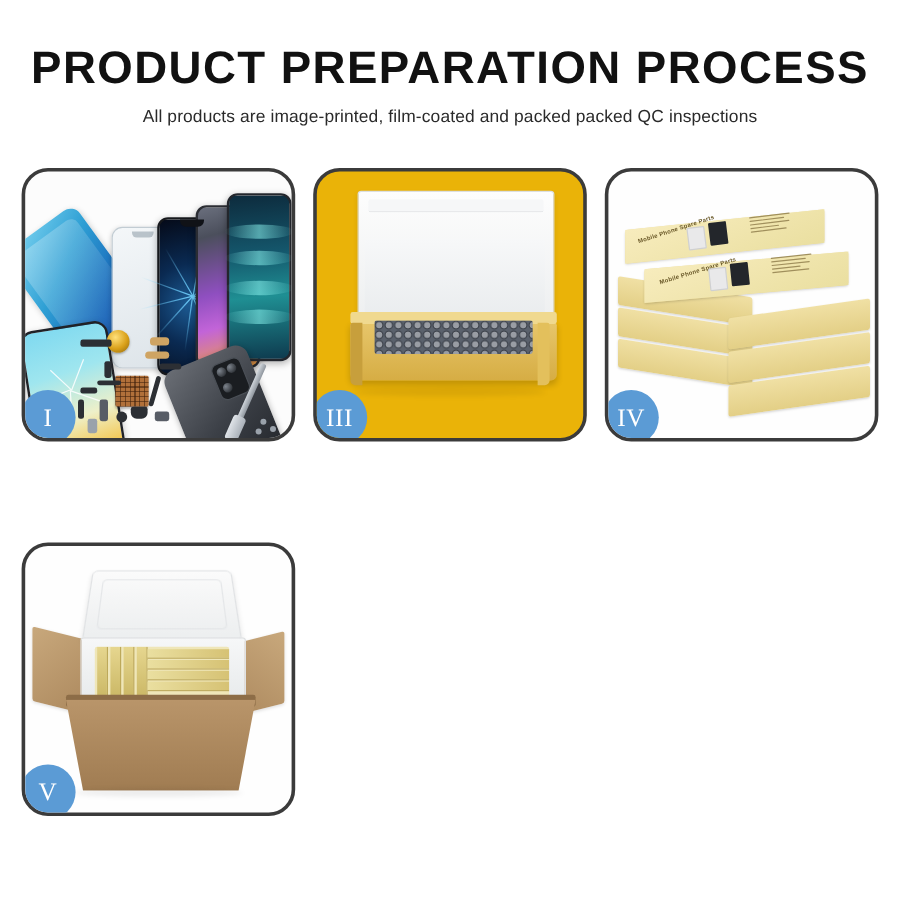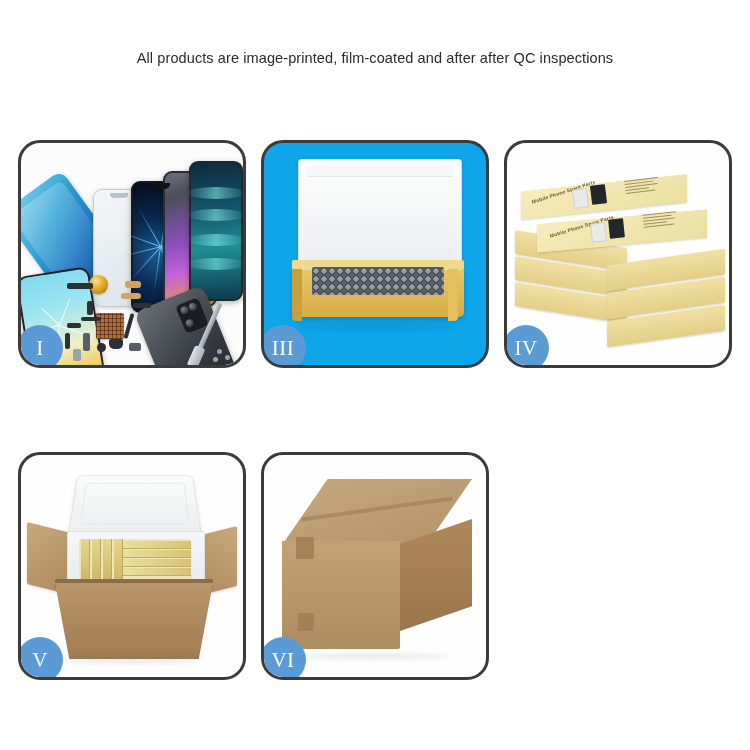--- a/index.html
+++ b/index.html
@@ -175,21 +175,21 @@
     background:#26292e;border-radius:3px;opacity:.85;
   }
   .tape{position:absolute;background:#d2a05a;border-radius:1px;opacity:.95;}
   .bw-overlay{
     position:absolute;inset:0;border-radius:5px;pointer-events:none;
     background-image:radial-gradient(circle at 5px 5px,rgba(255,255,255,.85) 3.1px,rgba(175,186,192,.35) 3.7px,rgba(255,255,255,.12) 5px);
     background-size:11px 11px;
   }
 
   
-  .p3{background:#0ea5e9;}
+  .p3{background:#eab308;}
   .b3-lid{
     position:absolute;left:34px;top:16px;width:162px;height:116px;
     background:linear-gradient(180deg,#fdfdfd,#eceeef);
     border:1px solid #dcdfe1;border-radius:3px;
     box-shadow:0 2px 4px rgba(0,0,0,.08);
   }
   .b3-lid:before{
     content:"";position:absolute;left:8px;top:6px;right:8px;height:10px;
     background:#f6f7f8;border-bottom:1px solid #e3e5e7;border-radius:2px;
   }
@@ -328,21 +328,22 @@
     position:absolute;left:50%;transform:translateX(-50%);
     height:7px;border-radius:50%;background:rgba(0,0,0,.07);filter:blur(2px);
   }
 </style>
 </head>
 <body>
 
 <div class="page">
 
   <div class="header">
-    <div class="subtitle">All products are image-printed, film-coated and after after QC inspections</div>
+    <div class="title">PRODUCT PREPARATION PROCESS</div>
+    <div class="subtitle">All products are image-printed, film-coated and packed packed QC inspections</div>
   </div>
 
   <div class="grid">
 
     <div class="panel p1">
       <div class="scene">
         <div class="ph ph-blue"></div>
         <div class="ph ph-glass"></div>
         <div class="ph ph-black">
           <div class="ray" style="transform:rotate(8deg)"></div>
@@ -478,30 +479,15 @@
           <div class="hb" style="top:20px"></div>
           <div class="hb" style="top:29px"></div>
         </div>
         <div class="c5-rim"></div>
         <div class="c5-body"></div>
         <div class="shadow-soft" style="width:140px;top:202px"></div>
       </div>
       <div class="badge">V</div>
     </div>
 
-    <div class="panel p6">
-      <div class="scene">
-        <div class="c6">
-          <div class="c6-top">
-            <div class="c6-seam"></div>
-          </div>
-          <div class="c6-front"></div>
-          <div class="c6-side"></div>
-          <div class="c6-tape" style="left:14px;top:58px;width:18px;height:22px"></div>
-          <div class="c6-tape" style="left:16px;top:134px;width:16px;height:18px"></div>
-        </div>
-        <div class="shadow-soft" style="width:150px;top:198px"></div>
-      </div>
-      <div class="badge">VI</div>
-    </div>
 
   </div>
 </div>
 
 </body></html>

